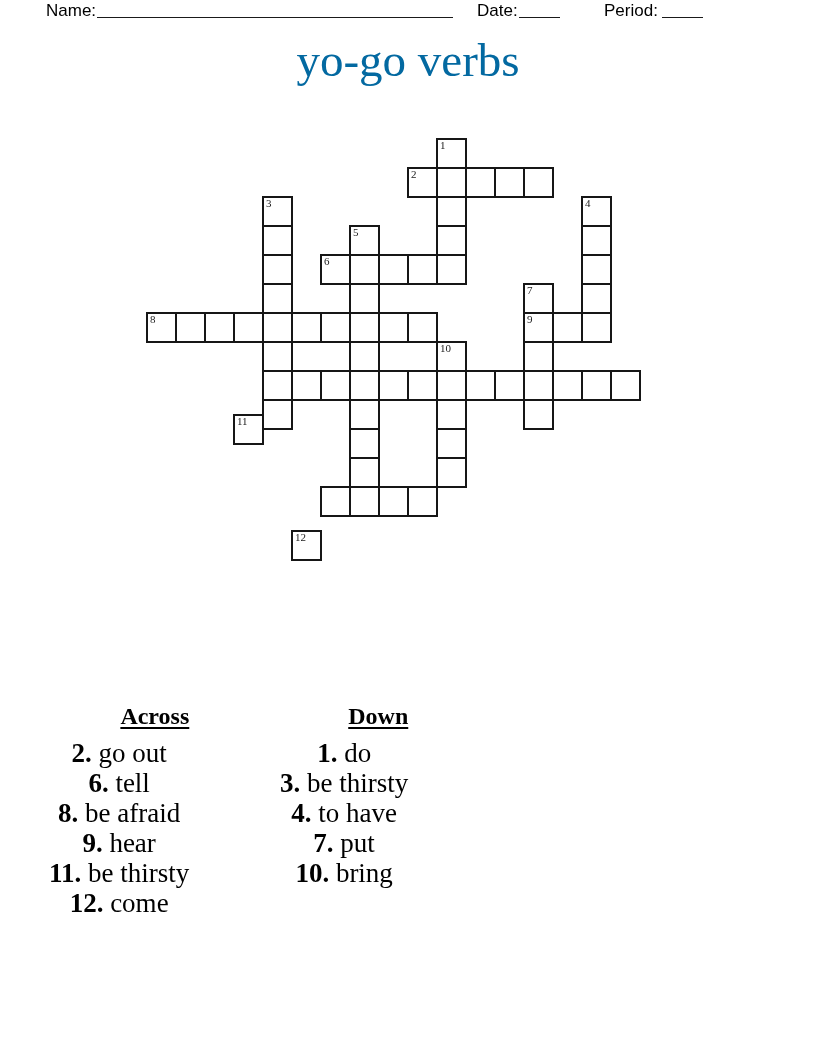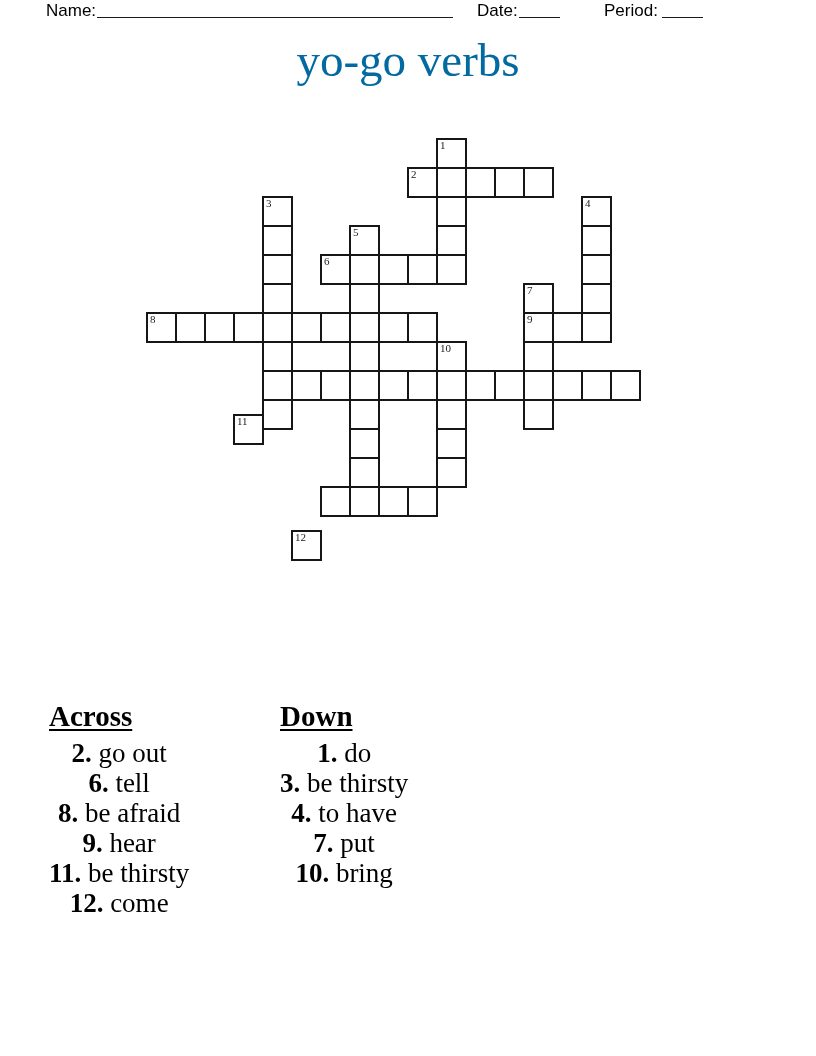--- a/index.html
+++ b/index.html
@@ -42,24 +42,25 @@
     font-family:"Liberation Serif", serif;
     font-size:11px; line-height:11px;
     color:#222;
   }
   
   .clue-col { position:absolute; top:700px; }
   #across-col { left:49px; }
   #down-col   { left:280px; }
   .clue-head {
     font-family:"Liberation Serif", serif;
-    font-size:29px; line-height:32px;
+    font-size:24px; line-height:32px;
     font-weight:bold;
     text-decoration:underline;
     text-underline-offset:3px;
+    text-align:right;
   }
   .clue-list { list-style:none; margin:6px 0 0 0; padding:0; }
   .clue {
     font-family:"Liberation Serif", serif;
     font-size:27px; line-height:30px;
     white-space:nowrap;
     text-align:center;
   }
   .clue .num { font-weight:bold; }
 </style>

